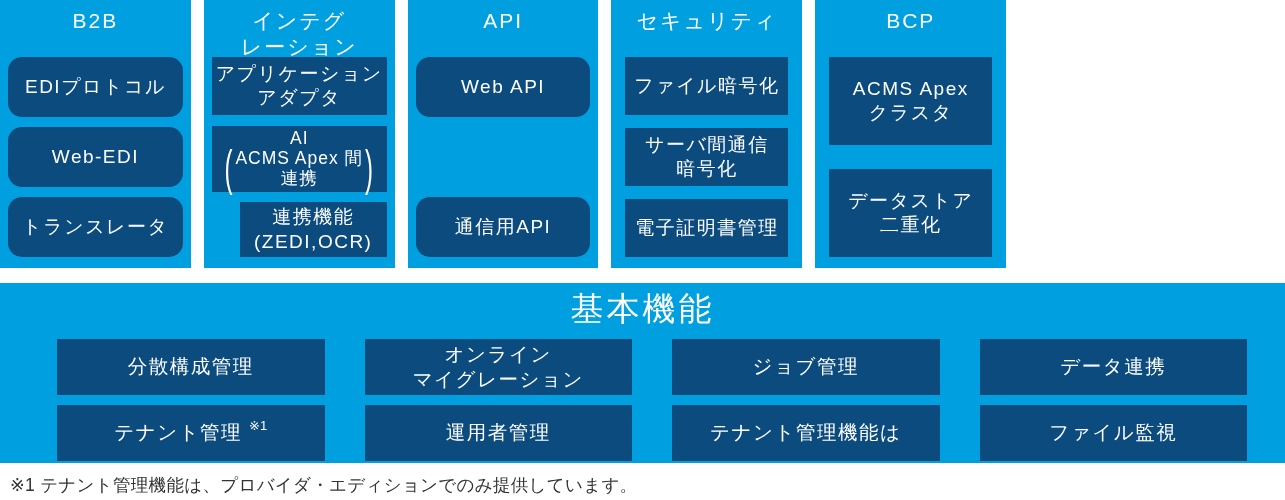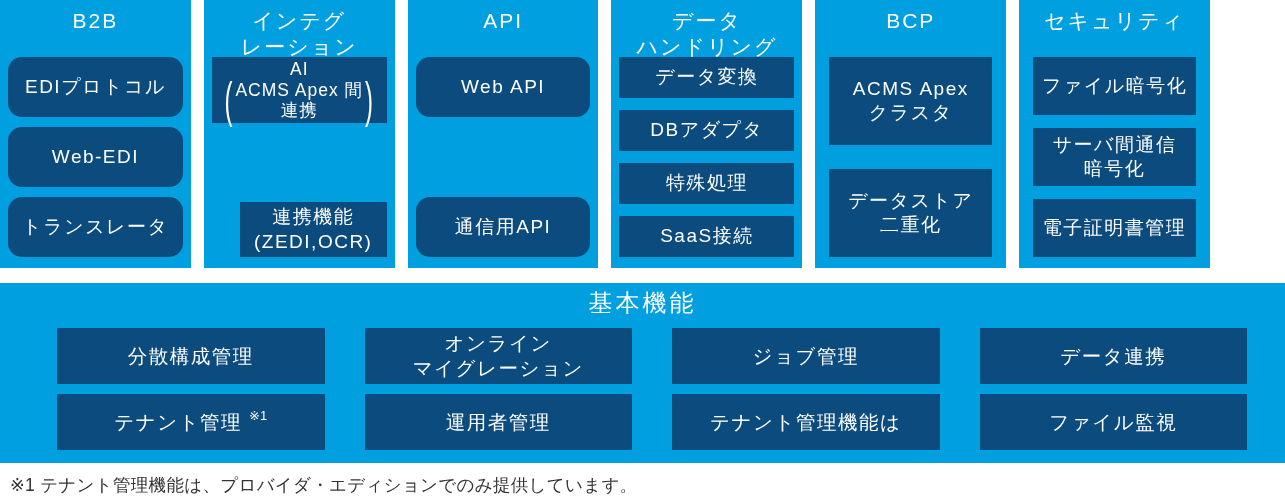--- a/index.html
+++ b/index.html
@@ -96,21 +96,21 @@
   .base-band {
     position: absolute;
     left: 0; top: 283px;
     width: 1285px; height: 180px;
     background: var(--accent-blue);
   }
   .base-title {
     padding-top: 6px;
     text-align: center;
     color: var(--text-white);
-    font-size: 24px;
+    font-size: 33px;
     letter-spacing: 3px;
     line-height: 1.2;
     margin-bottom: 10px;
   }
   .base-grid {
     display: grid;
     grid-template-columns: repeat(4, 1fr);
     column-gap: 40px;
     row-gap: 10px;
     margin: 8px 38px 0 57px;
@@ -157,20 +157,22 @@
       <div class="box h60">EDIプロトコル</div>
       <div class="box h60">Web-EDI</div>
       <div class="box h60">トランスレータ</div>
     </div>
   </div>
 
   <div class="col">
     <div class="col-title">インテグ
 レーション</div>
     <div class="col-boxes">
+      <div class="box h58">アプリケーション
+アダプタ</div>
       <div class="box h66 ai-box">
         <div class="ai-line1">AI</div>
         <div class="ai-paren-row">
           <span class="big-paren">(</span>
           <span class="ai-paren-content">ACMS Apex 間
 連携</span>
           <span class="big-paren">)</span>
         </div>
       </div>
       <div class="box h55">連携機能
@@ -179,48 +181,38 @@
   </div>
 
   <div class="col">
     <div class="col-title">API</div>
     <div class="col-boxes">
       <div class="box h60">Web API</div>
       <div class="box h60">通信用API</div>
     </div>
   </div>
 
-  <div class="col">
-    <div class="col-title">データ
-ハンドリング</div>
-    <div class="col-boxes">
-      <div class="box h41">データ変換</div>
-      <div class="box h41">DBアダプタ</div>
-      <div class="box h41">特殊処理</div>
-      <div class="box h41">SaaS接続</div>
+
+  <div class="col col-pad-lg">
+    <div class="col-title">セキュリティ</div>
+    <div class="col-boxes">
+      <div class="box h58">ファイル暗号化</div>
+      <div class="box h58">サーバ間通信
+暗号化</div>
+      <div class="box h58">電子証明書管理</div>
     </div>
   </div>
 
   <div class="col col-pad-lg">
     <div class="col-title">BCP</div>
     <div class="col-boxes">
       <div class="box h88">ACMS Apex
 クラスタ</div>
       <div class="box h88">データストア
 二重化</div>
-    </div>
-  </div>
-
-  <div class="col col-pad-lg">
-    <div class="col-title">セキュリティ</div>
-    <div class="col-boxes">
-      <div class="box h58">ファイル暗号化</div>
-      <div class="box h58">サーバ間通信
-暗号化</div>
-      <div class="box h58">電子証明書管理</div>
     </div>
   </div>
 
 </div>
 
 <div class="base-band">
   <div class="base-title">基本機能</div>
   <div class="base-grid">
     <div class="bbox">分散構成管理</div>
     <div class="bbox">オンライン

